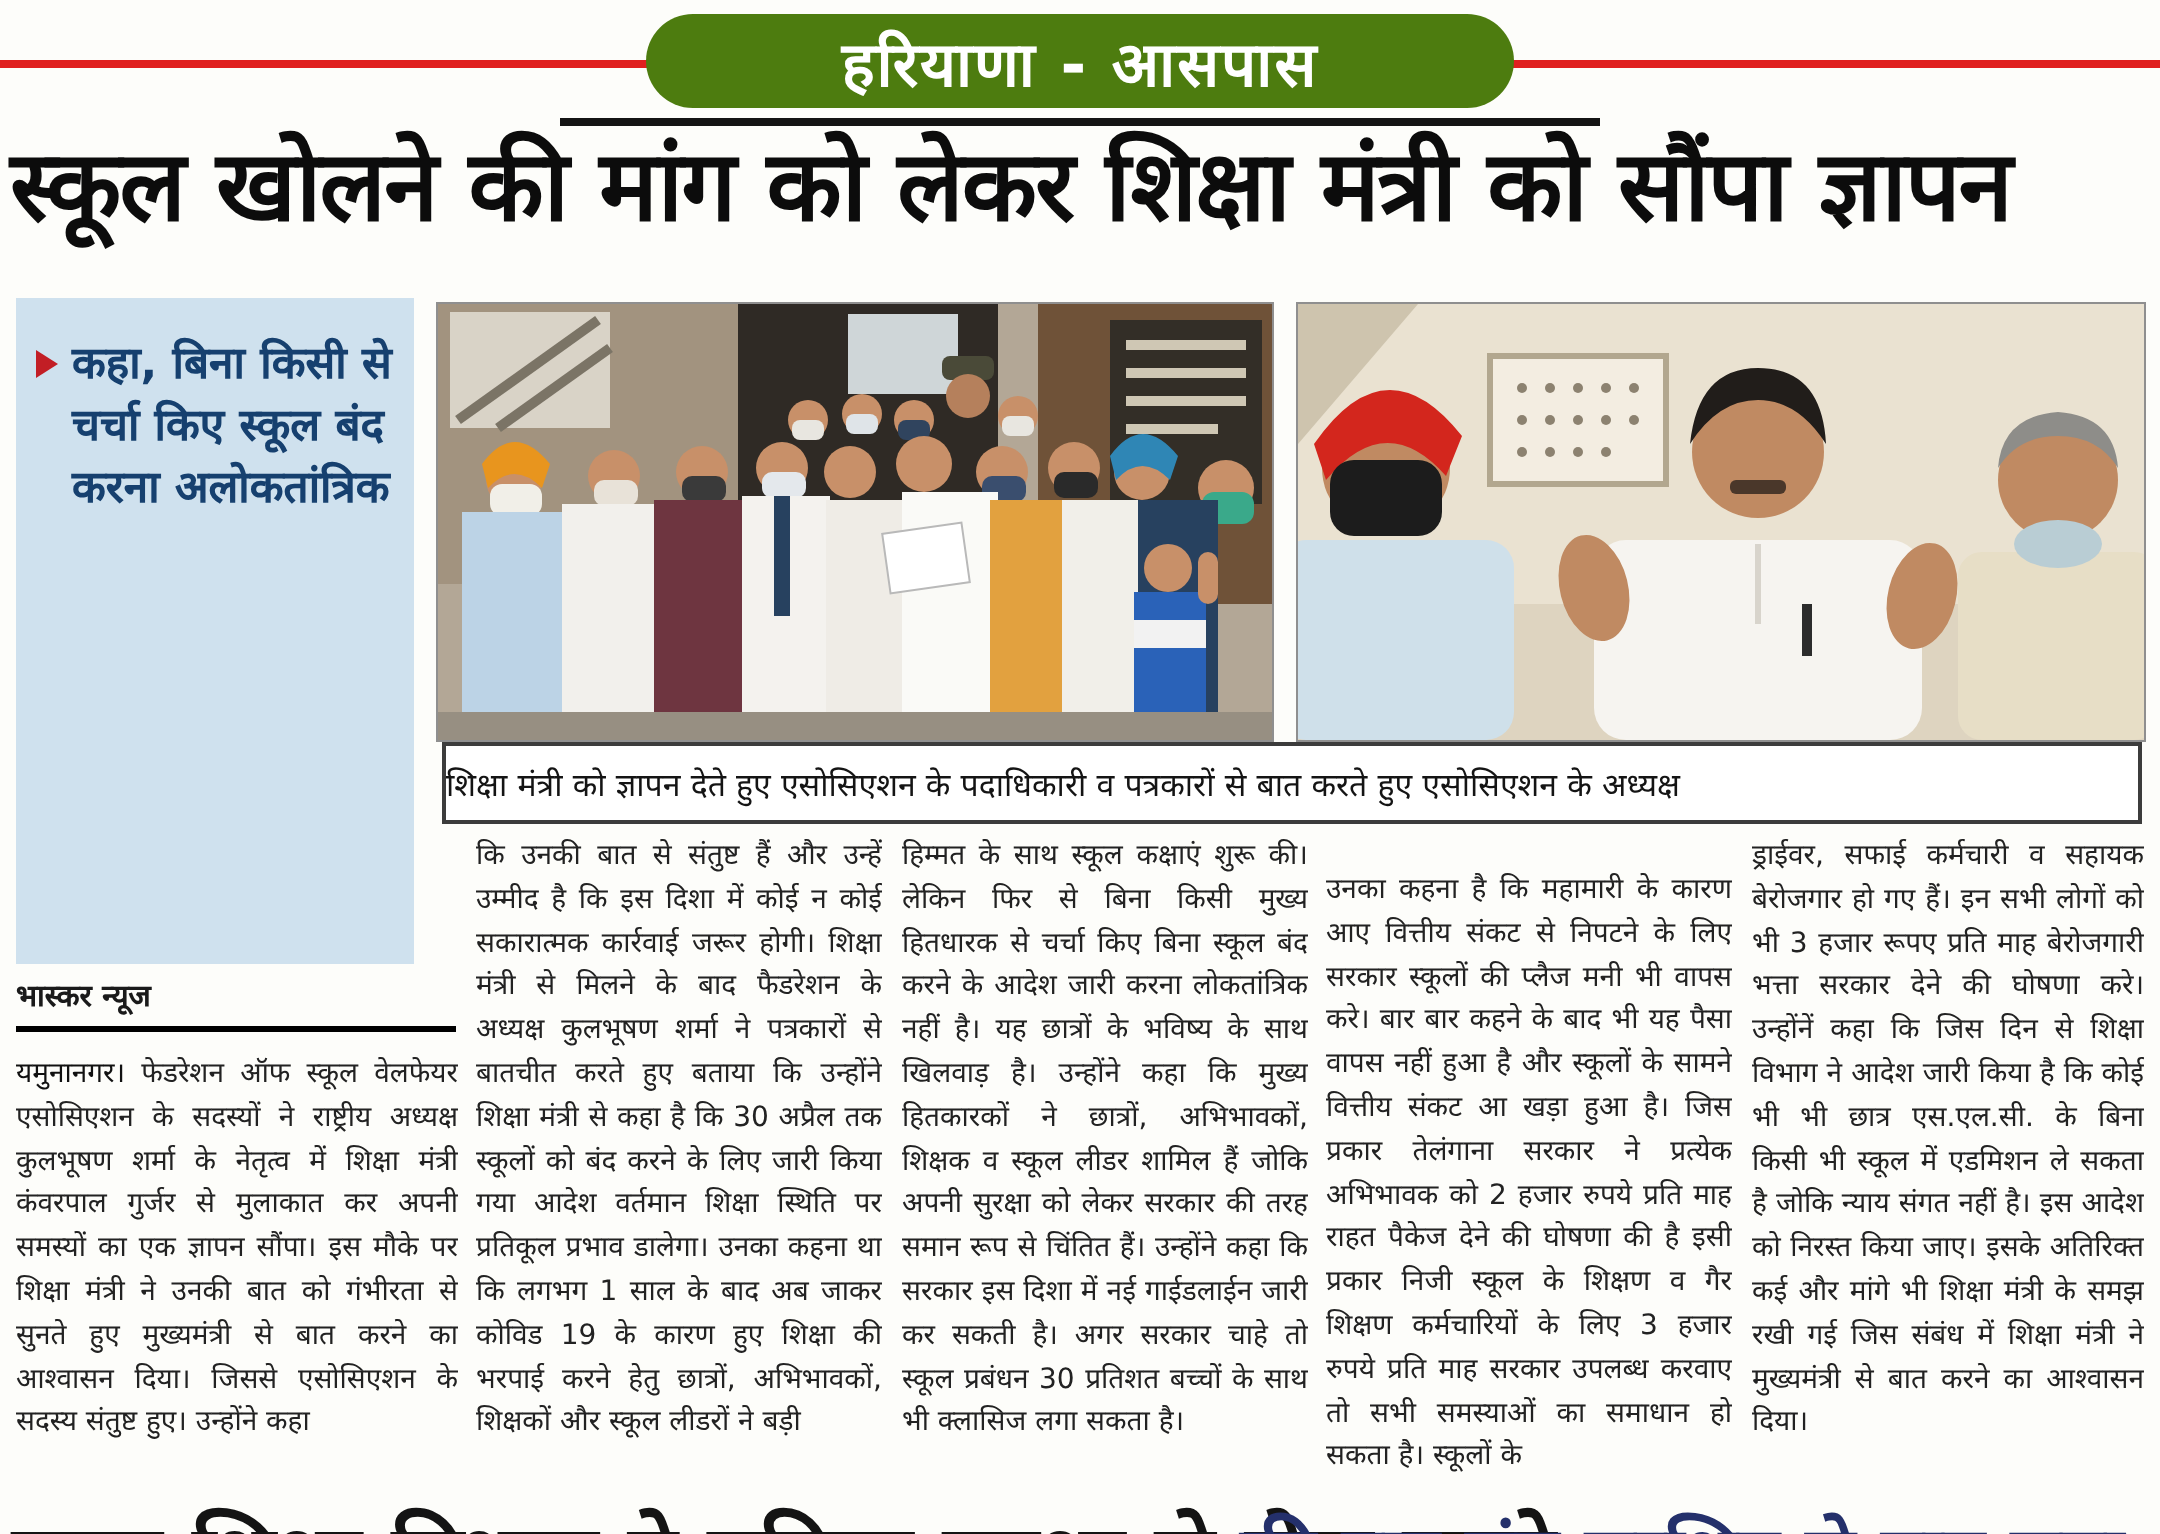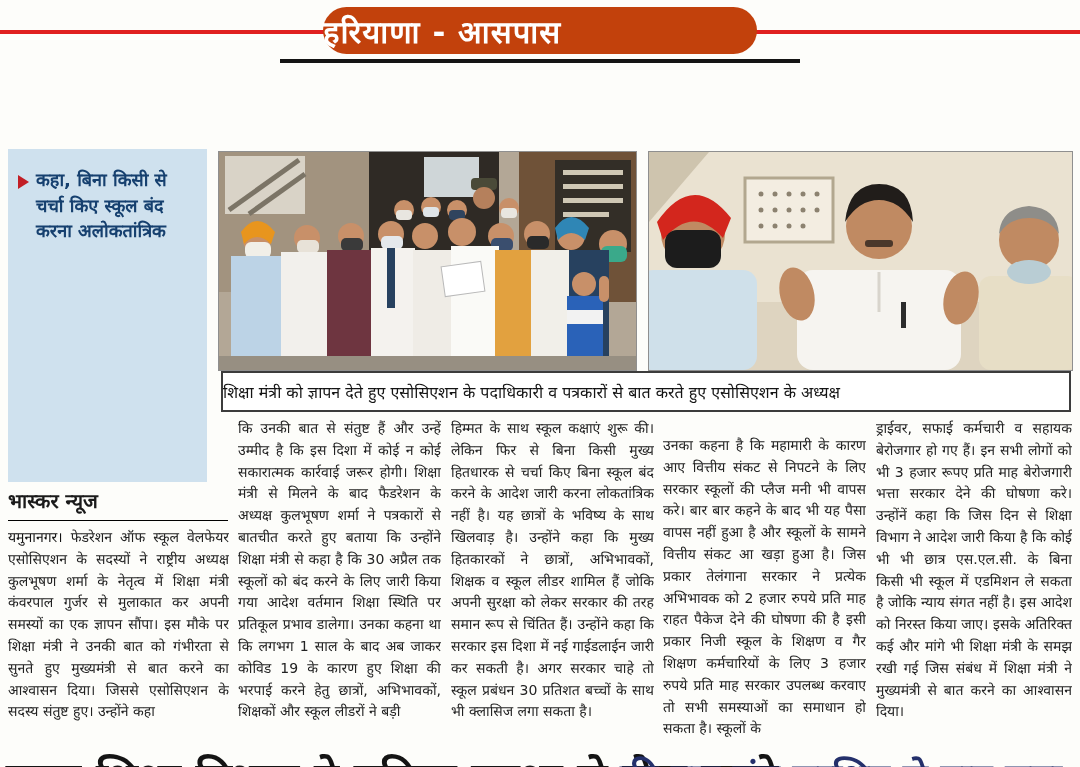--- a/index.html
+++ b/index.html
@@ -2,54 +2,54 @@
 <html lang="hi"><head>
 <meta charset="utf-8">
 <style>
   html,body{margin:0;padding:0;background:#e9e9e9;}
   .page{position:relative;width:1080px;height:767px;margin:0 auto;background:#fdfdfa;
         overflow:hidden;font-family:"DejaVu Sans",sans-serif;color:#1c1c1c;}
 
   
   .top-rule{position:absolute;top:30px;left:0;right:0;height:4px;background:#e0201f;}
   .section-pill{position:absolute;top:7px;left:50%;transform:translateX(-50%);
-        width:434px;height:47px;background:#c2410c;border-radius:25px;
-        display:flex;align-items:center;z-index:2;}
+        width:434px;height:47px;background:#4d7c0f;border-radius:25px;
+        display:flex;align-items:center;justify-content:center;z-index:2;}
   .section-pill span{color:#ffffff;font-size:31px;font-weight:bold;letter-spacing:1px;}
   .head-rule{position:absolute;top:59px;left:50%;transform:translateX(-50%);
         width:520px;height:4px;background:#141414;}
 
   
   .headline{position:absolute;top:66px;left:5px;right:5px;font-size:49px;font-weight:bold;
         color:#0c0c0c;white-space:nowrap;letter-spacing:-1px;line-height:1.15;}
 
   
   .hl-box{position:absolute;top:149px;left:8px;width:199px;height:333px;background:#cfe1ee;
         box-sizing:border-box;padding:18px 8px 10px 10px;}
   .hl-item{display:flex;align-items:flex-start;margin-bottom:16px;}
   .hl-bullet{flex:0 0 auto;width:0;height:0;border-left:11px solid #c21e25;
         border-top:7px solid transparent;border-bottom:7px solid transparent;
         margin:8px 7px 0 0;}
-  .hl-text{font-weight:bold;font-size:18px;line-height:1.42;color:#16406f;}
+  .hl-text{font-weight:bold;font-size:22px;line-height:1.42;color:#16406f;}
 
   
   .photo{position:absolute;top:151px;height:218px;border:1px solid #8f8f8f;
         background:#cfc8bb;overflow:hidden;}
   .photo-left{left:218px;width:417px;}
   .photo-right{left:648px;width:423px;}
   .photo svg{display:block;width:100%;height:100%;}
 
   .caption-box{position:absolute;top:371px;left:221px;width:850px;height:41px;
         box-sizing:border-box;border:2px solid #3c3c3c;background:#ffffff;
         display:flex;align-items:center;}
   .caption-box span{font-size:16px;color:#141414;}
 
   
-  .byline{position:absolute;top:487px;left:8px;width:220px;border-bottom:1px solid #000000;
-        padding-bottom:6px;font-weight:bold;font-size:20px;color:#1a1a1a;}
+  .byline{position:absolute;top:487px;left:8px;width:220px;border-bottom:3px solid #000000;
+        padding-bottom:6px;font-weight:bold;font-size:15px;color:#1a1a1a;}
 
   
   .col{position:absolute;font-size:14px;line-height:21.8px;text-align:justify;
         color:#222222;overflow:hidden;}
   .col-1{top:527px;left:8px;width:221px;height:226px;}
   .col-2{top:418px;left:238px;width:203px;height:326px;}
   .col-3{top:418px;left:451px;width:203px;height:326px;}
   .col-4{top:418px;left:663px;width:203px;height:326px;margin-top:17px;}
   .col-5{top:418px;left:876px;width:196px;height:326px;}
   .dateline{font-weight:normal;color:#111;}
@@ -65,20 +65,21 @@
 <body>
 
 <div class="page">
 
   <div class="top-rule"></div>
   <div class="section-pill">
     <span>हरियाणा - आसपास</span>
   </div>
   <div class="head-rule"></div>
 
+  <div class="headline">स्कूल खोलने की मांग को लेकर शिक्षा मंत्री को सौंपा ज्ञापन</div>
 
   <div class="hl-box">
     <div class="hl-item">
       <span class="hl-bullet"></span>
       <span class="hl-text">कहा, बिना किसी से चर्चा किए स्कूल बंद करना अलोकतांत्रिक</span>
     </div>
   </div>
 
   <div class="photo photo-left">
     <svg viewBox="0 0 417 218" preserveAspectRatio="none">

